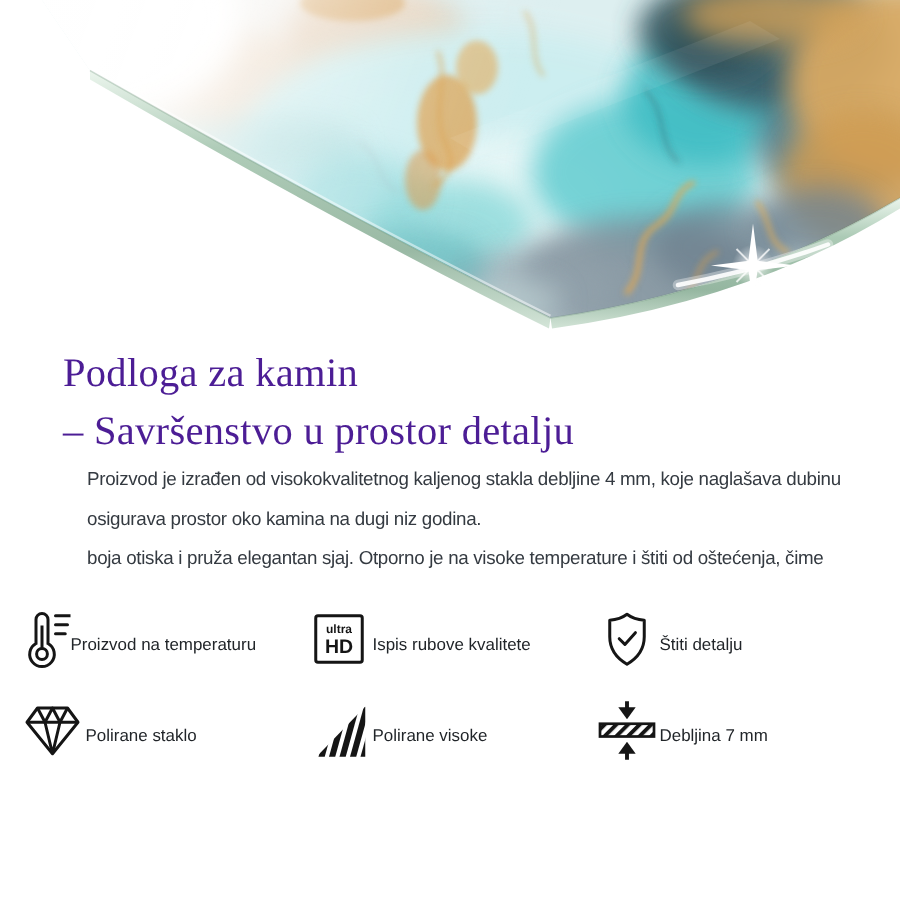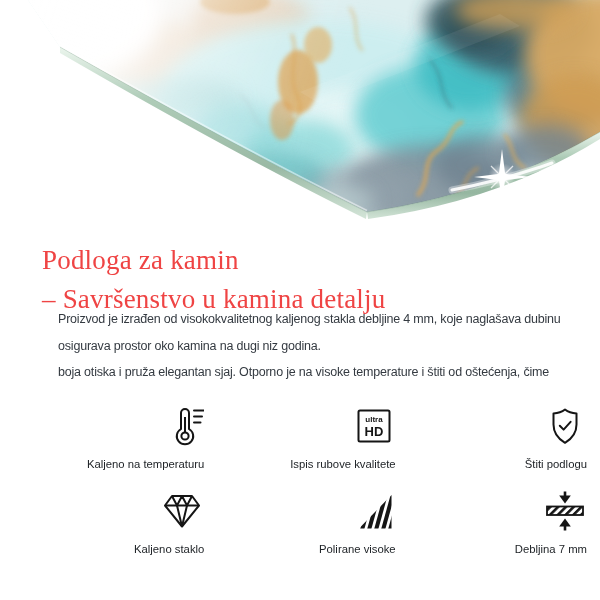--- a/index.html
+++ b/index.html
@@ -1,25 +1,25 @@
 <!DOCTYPE html>
 <html><head>
 <meta charset="utf-8">
 <style>
   html,body{margin:0;padding:0;background:#ffffff;}
   body{width:600px;height:600px;overflow:hidden;font-family:"Liberation Sans","DejaVu Sans",sans-serif;}
   .page{position:relative;width:600px;height:600px;background:#fff;}
   .hero{position:absolute;left:0;top:0;width:600px;height:230px;display:block;}
   .heading{position:absolute;left:42px;top:229px;font-family:"Liberation Serif","DejaVu Serif",serif;
-           font-size:27px;line-height:39px;color:#ef4444;letter-spacing:.2px;font-weight:400;white-space:nowrap;margin-top:12px;}
+           font-size:27px;line-height:39px;color:#4c1d95;letter-spacing:.2px;font-weight:400;white-space:nowrap;}
   .para{position:absolute;left:58px;top:306px;font-size:12.5px;line-height:26.5px;color:#343a41;
         letter-spacing:-0.2px;white-space:nowrap;}
   .features{position:absolute;left:13px;top:404px;width:574px;display:grid;
             grid-template-columns:repeat(3,1fr);row-gap:17px;}
-  .feature{display:flex;flex-direction:column;align-items:flex-end;}
+  .feature{display:flex;flex-direction:row;align-items:center;}
   .icon-wrap{height:44px;display:flex;align-items:center;justify-content:center;}
   .feature-label{margin-top:9px;font-size:11.3px;line-height:15px;color:#212529;white-space:nowrap;}
   .ic{stroke:#151515;fill:none;stroke-width:2;}
 </style>
 </head>
 <body>
 
 <div class="page">
 
   <svg class="hero" viewBox="0 0 600 230" width="600" height="230">
@@ -109,74 +109,74 @@
     <g>
       <circle cx="502" cy="177" r="14" fill="url(#glow)"></circle>
       <polygon points="502,149 505.5,177 502,202 498.5,177" fill="#ffffff"></polygon>
       <polygon points="474,177 502,173.5 531,177 502,180.5" fill="#ffffff"></polygon>
       <path d="M491,166 L513,188 M513,166 L491,188" stroke="#ffffff" stroke-width="1.3" opacity="0.75"></path>
     </g>
   </svg>
 
   <div class="heading">
     <div>Podloga za kamin</div>
-    <div>– Savršenstvo u kamina detalju</div>
+    <div>– Savršenstvo u prostor detalju</div>
   </div>
 
   <div class="para">
     <div>Proizvod je izrađen od visokokvalitetnog kaljenog stakla debljine 4 mm, koje naglašava dubinu</div>
     <div>osigurava prostor oko kamina na dugi niz godina.</div>
     <div>boja otiska i pruža elegantan sjaj. Otporno je na visoke temperature i štiti od oštećenja, čime</div>
   </div>
 
   <div class="features">
 
     <div class="feature">
       <div class="icon-wrap">
         <svg width="34" height="44" viewBox="0 0 34 44">
           <path class="ic" d="M11,9 a4,4 0 0 1 8,0 V25 a8.2,8.2 0 1 1 -8,0 Z"></path>
           <circle class="ic" cx="15" cy="32" r="3.6"></circle>
           <path class="ic" d="M15,28.4 V13"></path>
           <path class="ic" stroke-linecap="round" d="M24,6.5 h10 M24,12.5 h8 M24,18.5 h6.5"></path>
         </svg>
       </div>
-      <div class="feature-label">Kaljeno na temperaturu</div>
+      <div class="feature-label">Proizvod na temperaturu</div>
     </div>
 
     <div class="feature">
       <div class="icon-wrap">
         <svg width="44" height="44" viewBox="0 0 44 44">
           <rect class="ic" x="6.5" y="6.5" width="31" height="31" rx="1.5" stroke-width="2.4"></rect>
           <text x="22" y="18" text-anchor="middle" font-family="Liberation Sans, sans-serif" font-size="8" font-weight="bold" fill="#151515">ultra</text>
           <text x="22" y="31.5" text-anchor="middle" font-family="Liberation Sans, sans-serif" font-size="13" font-weight="bold" fill="#151515">HD</text>
         </svg>
       </div>
       <div class="feature-label">Ispis rubove kvalitete</div>
     </div>
 
     <div class="feature">
       <div class="icon-wrap">
         <svg width="44" height="44" viewBox="0 0 44 44">
           <path class="ic" stroke-width="2.1" stroke-linejoin="round" d="M22,5.5 C25,7.8 29.5,9.2 33.5,9.5 L33.5,20.5 C33.5,29.5 28.5,35 22,38.8 C15.5,35 10.5,29.5 10.5,20.5 L10.5,9.5 C14.5,9.2 19,7.8 22,5.5 Z"></path>
           <path class="ic" stroke-width="2.1" stroke-linecap="round" stroke-linejoin="round" d="M16.8,21.8 L20.6,25.6 L27.6,17.8"></path>
         </svg>
       </div>
-      <div class="feature-label">Štiti podlogu</div>
+      <div class="feature-label">Štiti detalju</div>
     </div>
 
     <div class="feature">
       <div class="icon-wrap">
         <svg width="44" height="44" viewBox="0 0 44 44">
           <path class="ic" stroke-width="1.7" stroke-linejoin="round" d="M12,7 L32,7 L39,16.5 L22,37.5 L5,16.5 Z"></path>
           <path class="ic" stroke-width="1.5" d="M5,16.5 H39"></path>
           <path class="ic" stroke-width="1.5" stroke-linejoin="round" d="M12,7 L17,16.5 L22,7 L27,16.5 L32,7"></path>
           <path class="ic" stroke-width="1.5" d="M17,16.5 L22,37.5 M27,16.5 L22,37.5"></path>
         </svg>
       </div>
-      <div class="feature-label">Kaljeno staklo</div>
+      <div class="feature-label">Polirane staklo</div>
     </div>
 
     <div class="feature">
       <div class="icon-wrap">
         <svg width="44" height="44" viewBox="0 0 44 44">
           <defs>
             <clipPath id="triClip">
                 <polygon points="7,39.5 39.5,39.5 39.5,6"></polygon>
               </clipPath>
           </defs>

